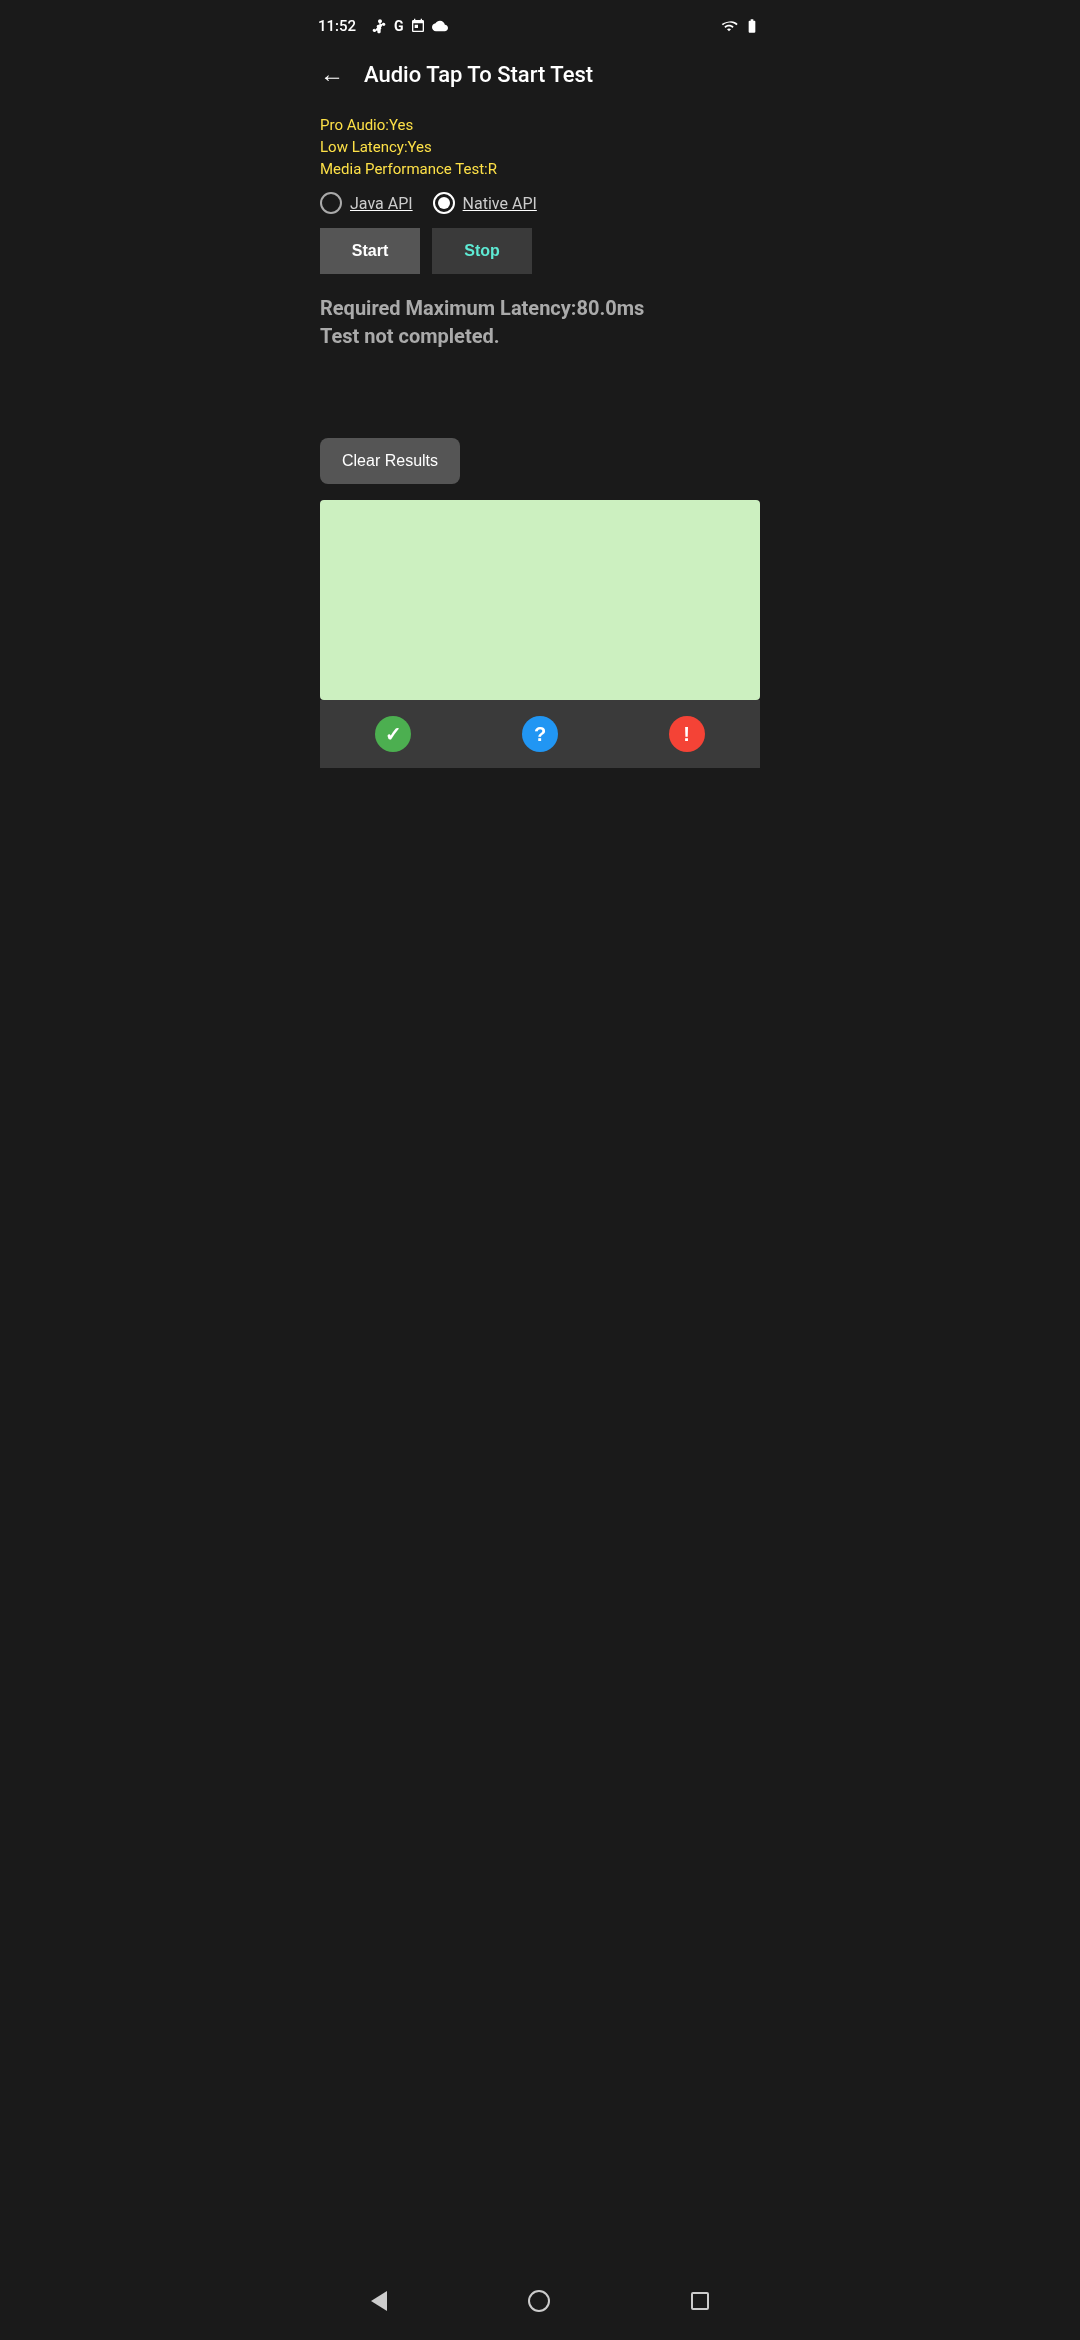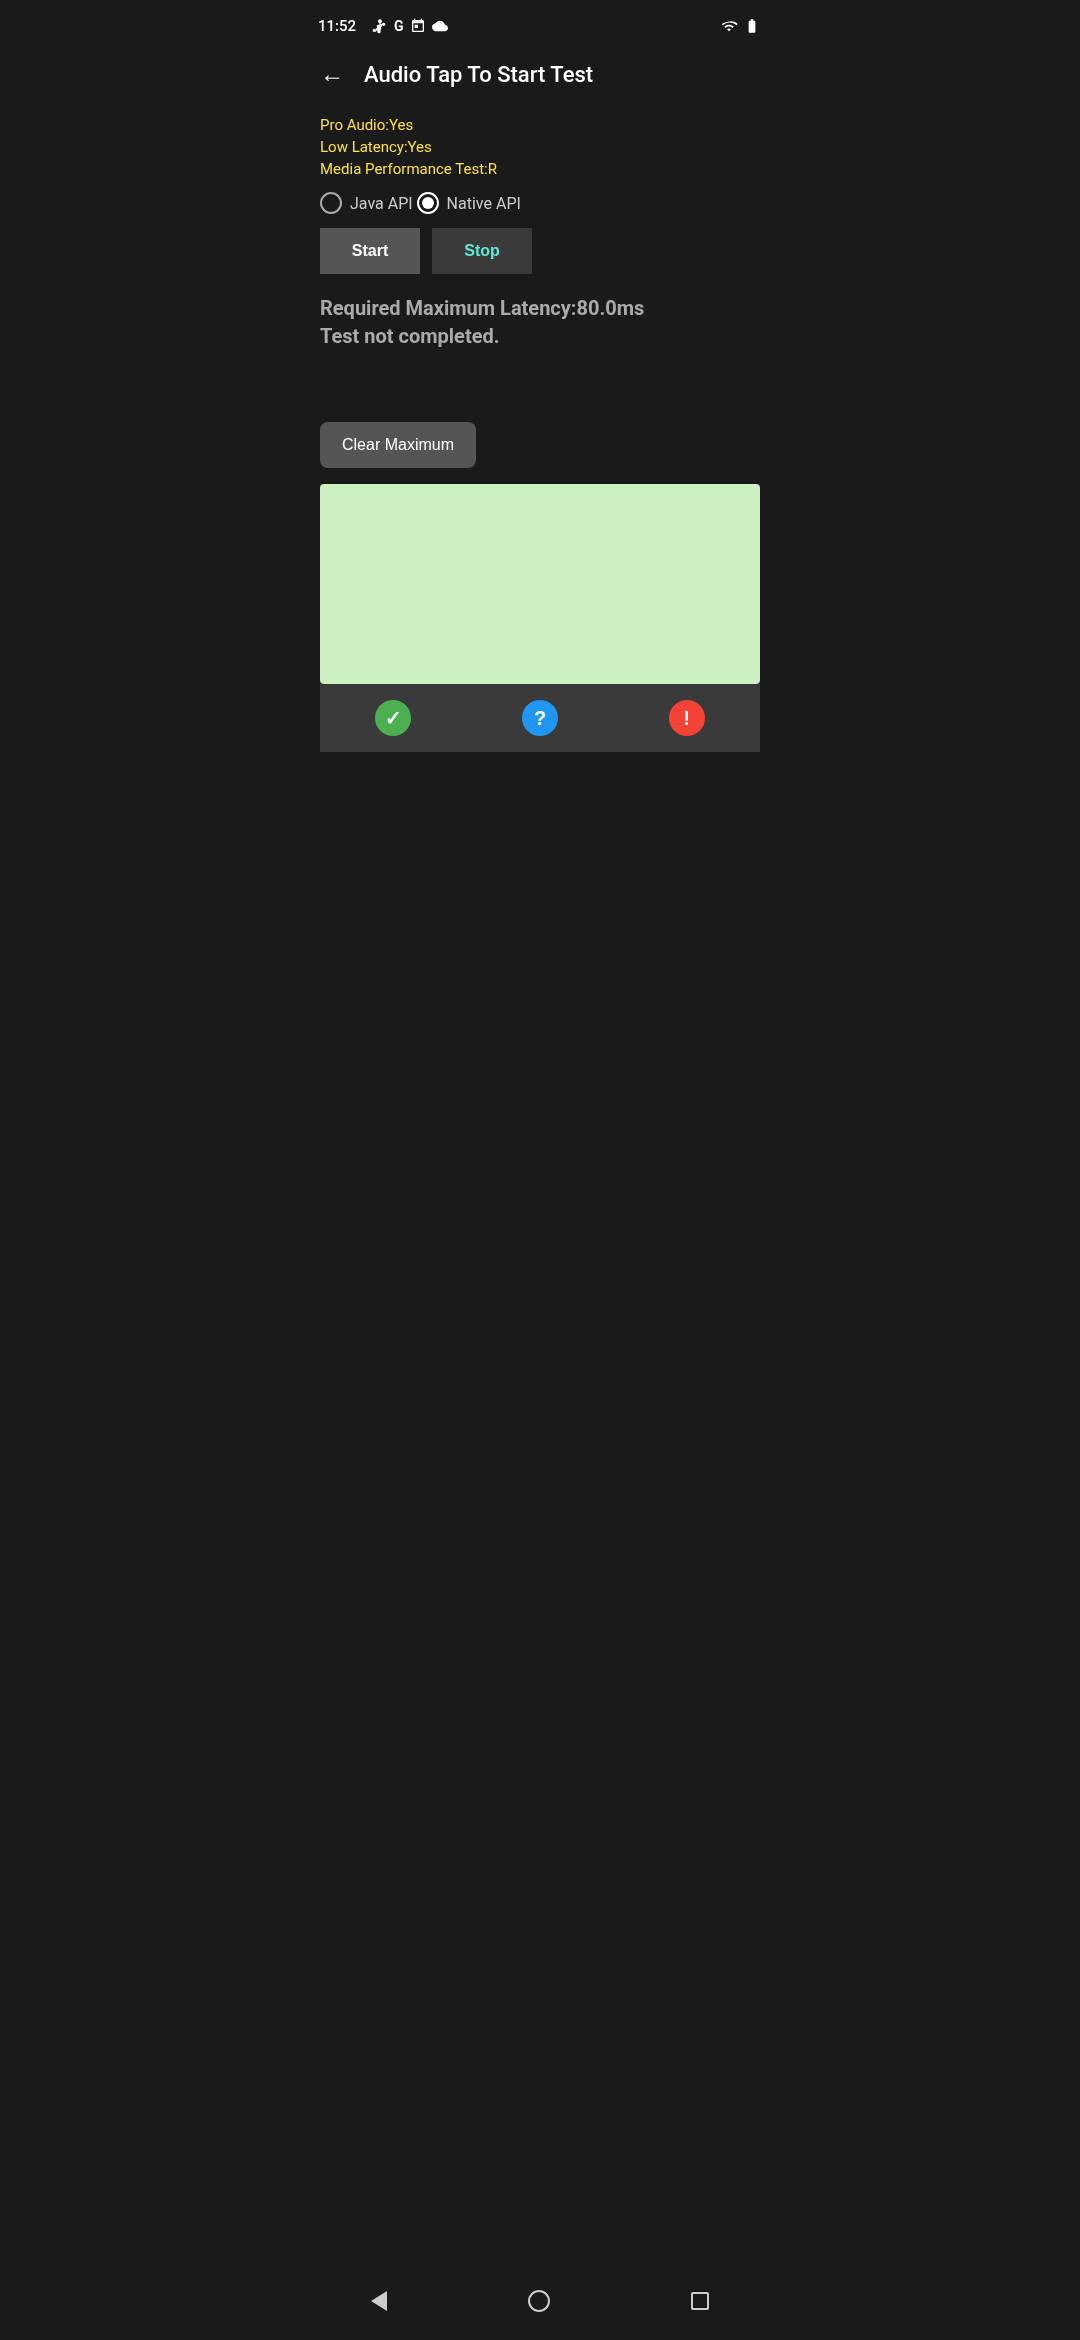--- a/index.html
+++ b/index.html
@@ -80,22 +80,23 @@
     .info-row {
       font-size: 15px;
       color: #fde047;
       margin-bottom: 4px;
     }
 
     
     .radio-group {
       display: flex;
       align-items: center;
-      gap: 4px;
+      gap: 20px;
       margin: 14px 0;
+      text-decoration: underline;
     }
 
     .radio-option {
       display: flex;
       align-items: center;
       gap: 8px;
       cursor: pointer;
     }
 
     .radio-outer {
@@ -151,21 +152,21 @@
       background: #3a3a3a;
       color: #5eead4;
     }
 
     
     .result-text {
       font-size: 20px;
       font-weight: 700;
       color: #aaaaaa;
       line-height: 1.4;
-      margin-bottom: 12px;
+      margin-bottom: 28px;
     }
 
     
     .btn-clear {
       background: #555555;
       color: #ffffff;
       padding: 14px 22px;
       border-radius: 8px;
       border: none;
       font-size: 16px;
@@ -345,21 +346,21 @@
   
   <div class="result-text">
     <div>Required Maximum Latency:80.0ms</div>
     <div>Test not completed.</div>
   </div>
 
   
   <div style="height: 60px;"></div>
 
   
-  <button class="btn-clear">Clear Maximum</button>
+  <button class="btn-clear">Clear Results</button>
 
   
   <div class="visualizer-area"></div>
 
   
   <div class="bottom-icons-bar">
     <button class="bottom-icon-btn">
       <div class="icon-circle icon-circle-green">
         <span>✓</span>
       </div>

